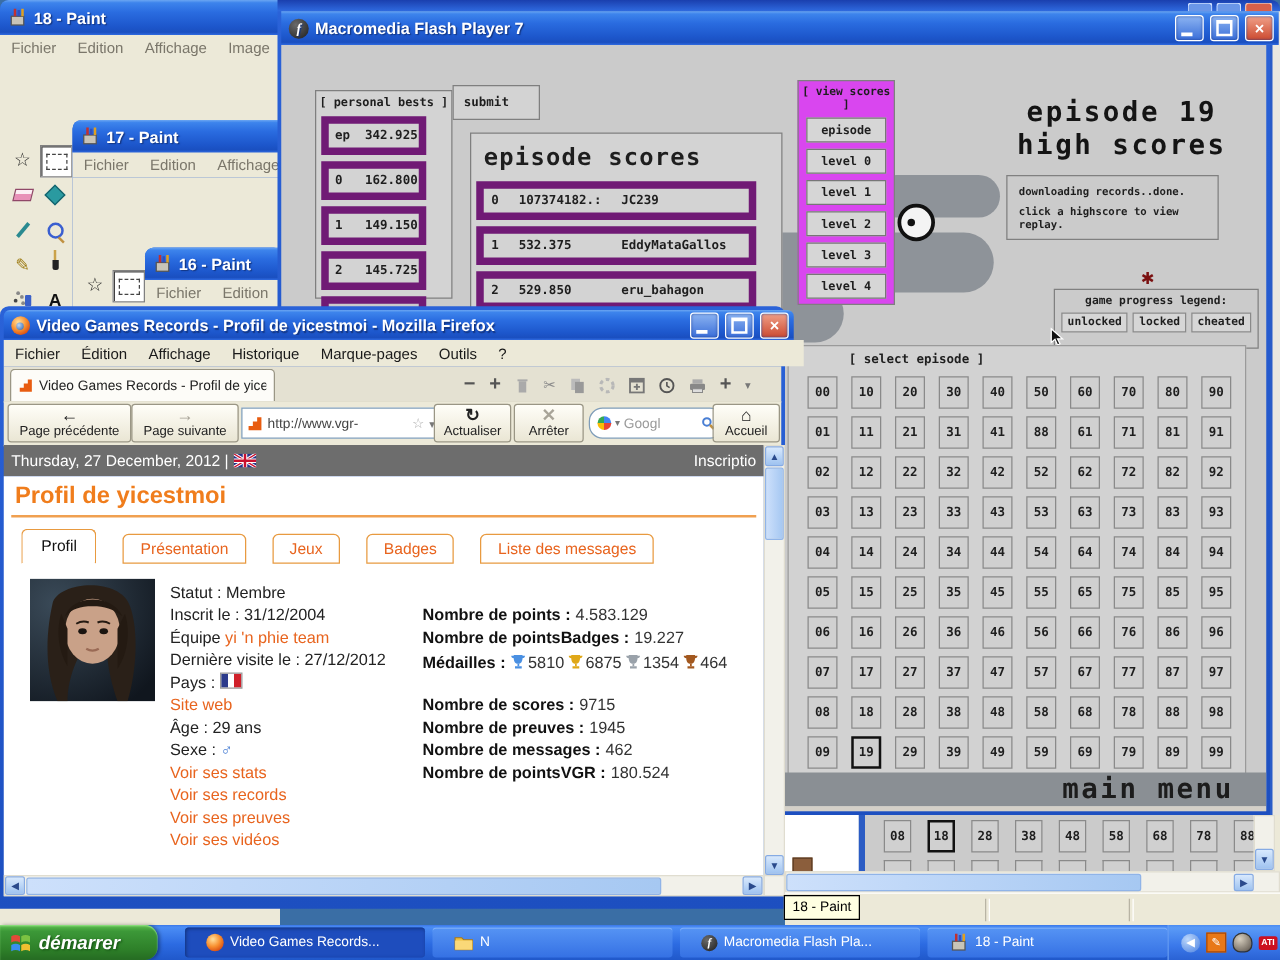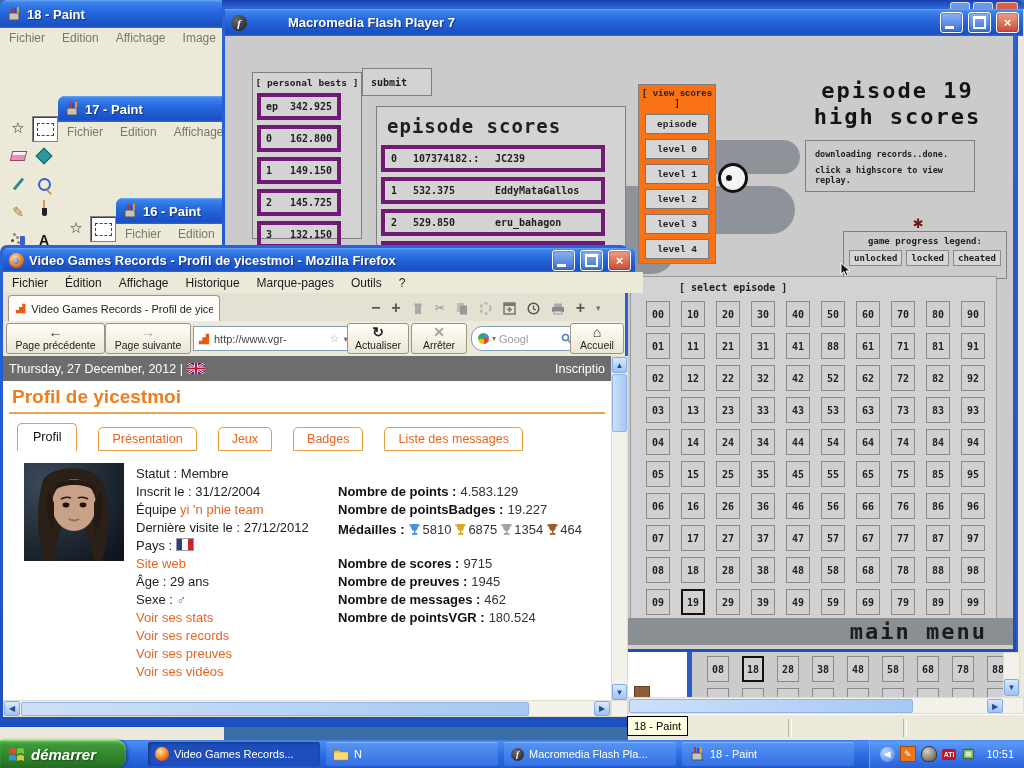--- a/index.html
+++ b/index.html
@@ -16,21 +16,21 @@
          box-shadow:inset 0 0 2px #1a3a8c;position:relative;}
   .xpbtn.close{background:linear-gradient(#f0a088,#cc4a30);}
   .g-min{position:absolute;left:4px;bottom:3px;width:9px;height:3px;background:#fff;}
   .g-max{width:9px;height:8px;border:2px solid #fff;border-top-width:3px;}
   .g-x{color:#fff;font:bold 13px "Liberation Sans",sans-serif;text-shadow:none;line-height:1;}
   .menubar{background:#ece9d8;display:flex;align-items:center;gap:17px;padding:0 9px;font-size:12px;}
   .beige{background:#ece9d8;}
   
   .px{font-family:"DejaVu Sans Mono",monospace;font-weight:bold;color:#1e1e1e;}
   .fpanel{border:1px solid #7f7f7f;background:#d3d3d3;}
-  .frow{border:4px solid #701a75;height:19px;display:flex;align-items:center;margin:0 20px 5px 4px;font-size:10px;}
+  .frow{border:6px solid #701a75;height:19px;display:flex;align-items:center;margin:0 20px 5px 4px;font-size:10px;}
   .cellgrid{display:grid;grid-template-columns:repeat(10,24px);gap:6px 11px;}
   .cell{width:24px;height:26px;border:1px solid #8a8a8a;background:#d0d0d0;display:flex;align-items:center;
         justify-content:center;font-size:10px;box-sizing:border-box;}
   .cell.sel{border:2px solid #111;}
   .minicell{width:22px;height:26px;border:1px solid #8a8a8a;background:#d0d0d0;display:flex;align-items:center;
         justify-content:center;font-size:10px;box-sizing:border-box;flex:none;}
   .minicell.sel{border:2px solid #111;}
   .platform{background:#8e9399;position:absolute;}
   
   .lnk{color:#e8641e;}
@@ -50,21 +50,21 @@
   .dis{color:#a8a498;}
   .field{background:#fff;border:1px solid #7f9db9;display:flex;align-items:center;font-size:11px;color:#444;}
   
   .sbtrack{background:#f2f1ea;border:1px solid #e0ddd0;box-sizing:border-box;}
   .sbbtn{background:linear-gradient(#d8e9fd,#9ec2f0);border:1px solid #86abe4;border-radius:2px;color:#2a4a8c;
          font-size:8px;display:flex;align-items:center;justify-content:center;box-sizing:border-box;}
   .sbthumb{background:linear-gradient(90deg,#cde0fb,#a6c8f2);border:1px solid #90b4e8;border-radius:2px;box-sizing:border-box;}
   
   #taskbar{background:linear-gradient(180deg,#3a77e8 0%,#4b8df5 6%,#2c6be2 55%,#2058ca 100%);}
   .taskbtn{height:24px;border-radius:3px;background:linear-gradient(#5694f4,#3571e4);box-shadow:inset 0 1px 0 #7fb0f8;
-           color:#fff;font-size:11px;display:flex;align-items:center;gap:5px;padding:0 7px;white-space:nowrap;overflow:hidden;}
+           color:#fff;font-size:11px;display:flex;align-items:center;gap:5px;padding:0 17px;white-space:nowrap;overflow:hidden;}
   .taskbtn.active{background:#1e4dbd;box-shadow:inset 1px 1px 3px #12337e;}
   .tooltip{background:#ffffe1;border:1px solid #000;font-size:11px;color:#000;padding:3px 6px;white-space:nowrap;}
   .trayico{width:16px;height:16px;flex:none;}
   
   .toolcell{position:absolute;width:24px;height:24px;display:flex;align-items:center;justify-content:center;}
   .toolsel{background:#fff;border:1px solid #808080;box-shadow:inset 1px 1px 0 #404040;}
   .dashbox{width:15px;height:11px;border:1px dashed #444;}
 </style>
 </head>
 <body>
@@ -212,21 +212,21 @@
       <div class="abs" style="left:0;top:62px;width:396px;height:26px;background:#ece9d8;border-top:1px solid #fff;">
         <div class="abs" style="left:160px;top:4px;width:2px;height:18px;border-left:1px solid #b8b4a4;border-right:1px solid #fff;"></div>
         <div class="abs" style="left:275px;top:4px;width:2px;height:18px;border-left:1px solid #b8b4a4;border-right:1px solid #fff;"></div>
       </div>
     </div>
   </div>
 
   <div class="abs winframe" style="left:222px;top:9px;width:794px;height:643px;z-index:5;border-radius:0;">
     <div class="luna abs" style="left:3px;top:0;width:788px;height:27px;">
       <span class="trayico" style="width:16px;height:16px;border-radius:50%;background:radial-gradient(circle at 35% 30%,#6a6a6a,#1c1c1c);display:flex;align-items:center;justify-content:center;color:#fff;font:italic bold 11px 'Liberation Serif',serif;">f</span>
-      <span style="flex:1;margin-left:36px;">Macromedia Flash Player 7</span>
+      <span style="flex:1;">Macromedia Flash Player 7</span>
       <span class="xpbtn">
           <span class="g-min"></span>
         </span>
       <span class="xpbtn">
           <span class="g-max"></span>
         </span>
       <span class="xpbtn close">
           <span class="g-x">×</span>
         </span>
     </div>
@@ -296,21 +296,21 @@
               <span>eru_bahagon</span>
             </div>
             <div class="frow">
               <span style="width:22px;padding-left:6px;">3</span>
               <span style="width:82px;">524.950</span>
               <span>xaelar</span>
             </div>
           </div>
       </div>
 
-      <div class="fpanel abs" style="left:413px;top:48px;width:76px;height:178px;background:#f97316;font-family:Liberation Mono, monospace;">
+      <div class="fpanel abs" style="left:413px;top:28px;width:76px;height:178px;background:#d946ef;">
         <div style="font-size:9px;text-align:center;padding-top:4px;">[ view scores ]</div>
         <div style="display:flex;flex-direction:column;align-items:center;margin-top:5px;">
 
         <div class="vsbtn" style="width:62px;height:18px;border:1px solid #777;display:flex;align-items:center;justify-content:center;font-size:9.5px;margin-bottom:5px;background:#d6d6d6;">episode</div>
             <div class="vsbtn" style="width:62px;height:18px;border:1px solid #777;display:flex;align-items:center;justify-content:center;font-size:9.5px;margin-bottom:5px;background:#d6d6d6;">level 0</div>
             <div class="vsbtn" style="width:62px;height:18px;border:1px solid #777;display:flex;align-items:center;justify-content:center;font-size:9.5px;margin-bottom:5px;background:#d6d6d6;">level 1</div>
             <div class="vsbtn" style="width:62px;height:18px;border:1px solid #777;display:flex;align-items:center;justify-content:center;font-size:9.5px;margin-bottom:5px;background:#d6d6d6;">level 2</div>
             <div class="vsbtn" style="width:62px;height:18px;border:1px solid #777;display:flex;align-items:center;justify-content:center;font-size:9.5px;margin-bottom:5px;background:#d6d6d6;">level 3</div>
             <div class="vsbtn" style="width:62px;height:18px;border:1px solid #777;display:flex;align-items:center;justify-content:center;font-size:9.5px;margin-bottom:5px;background:#d6d6d6;">level 4</div>
           </div>

